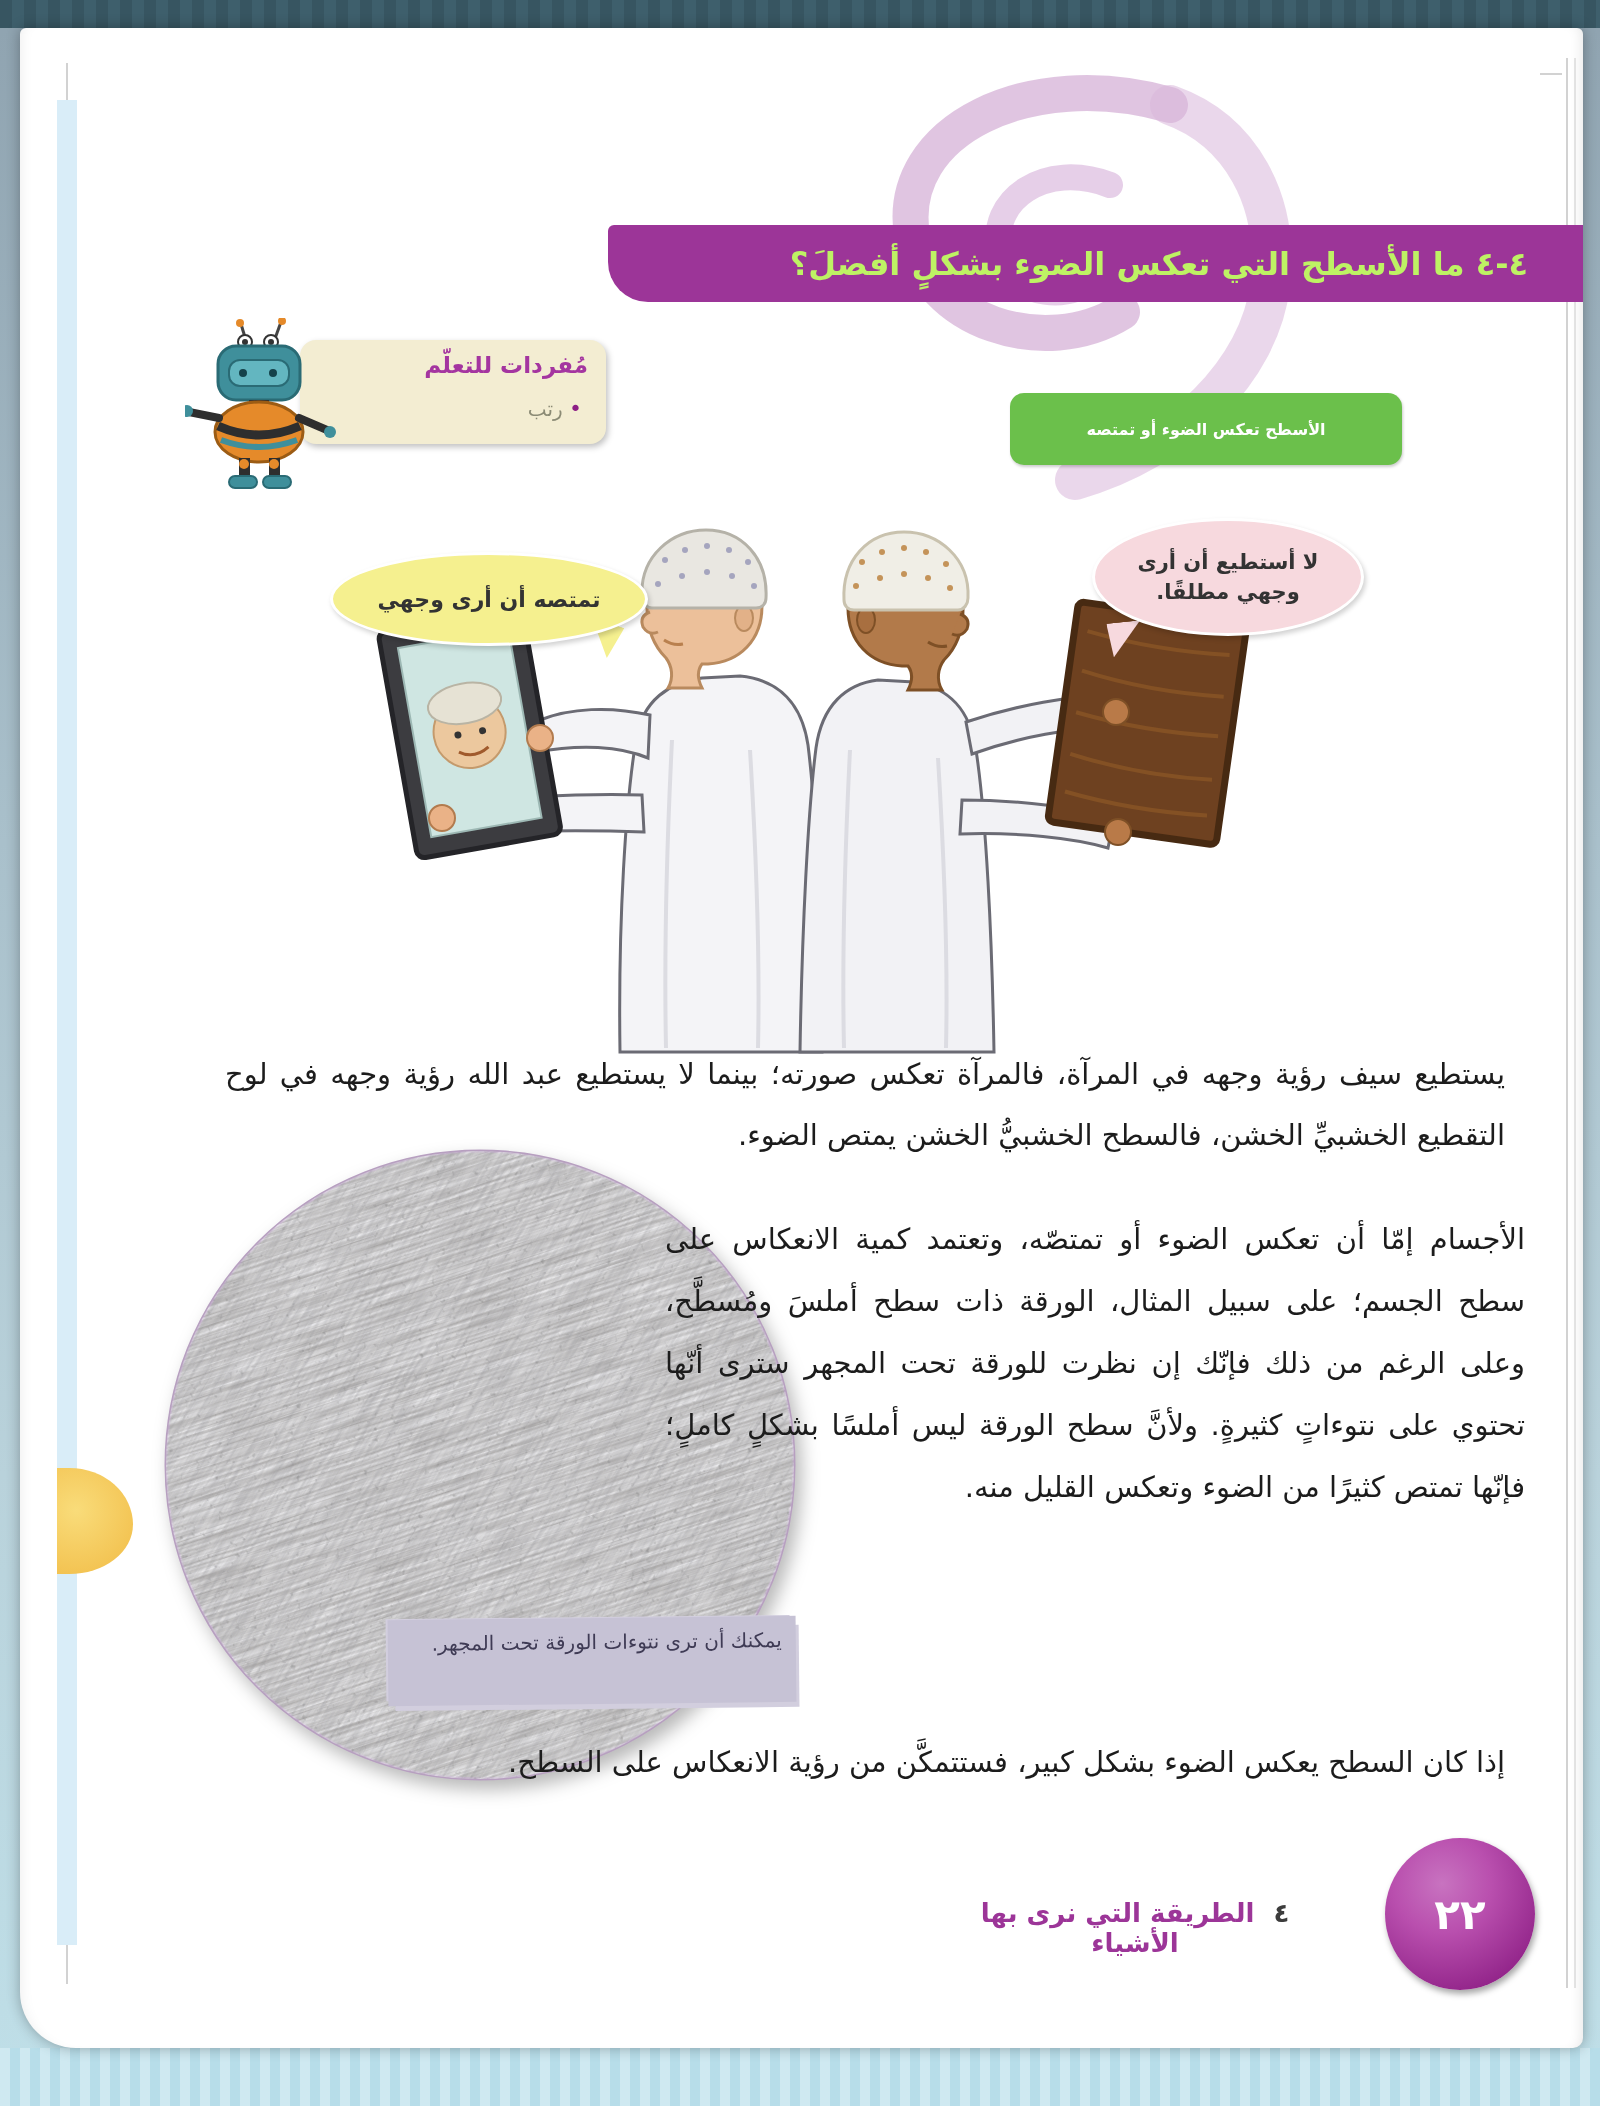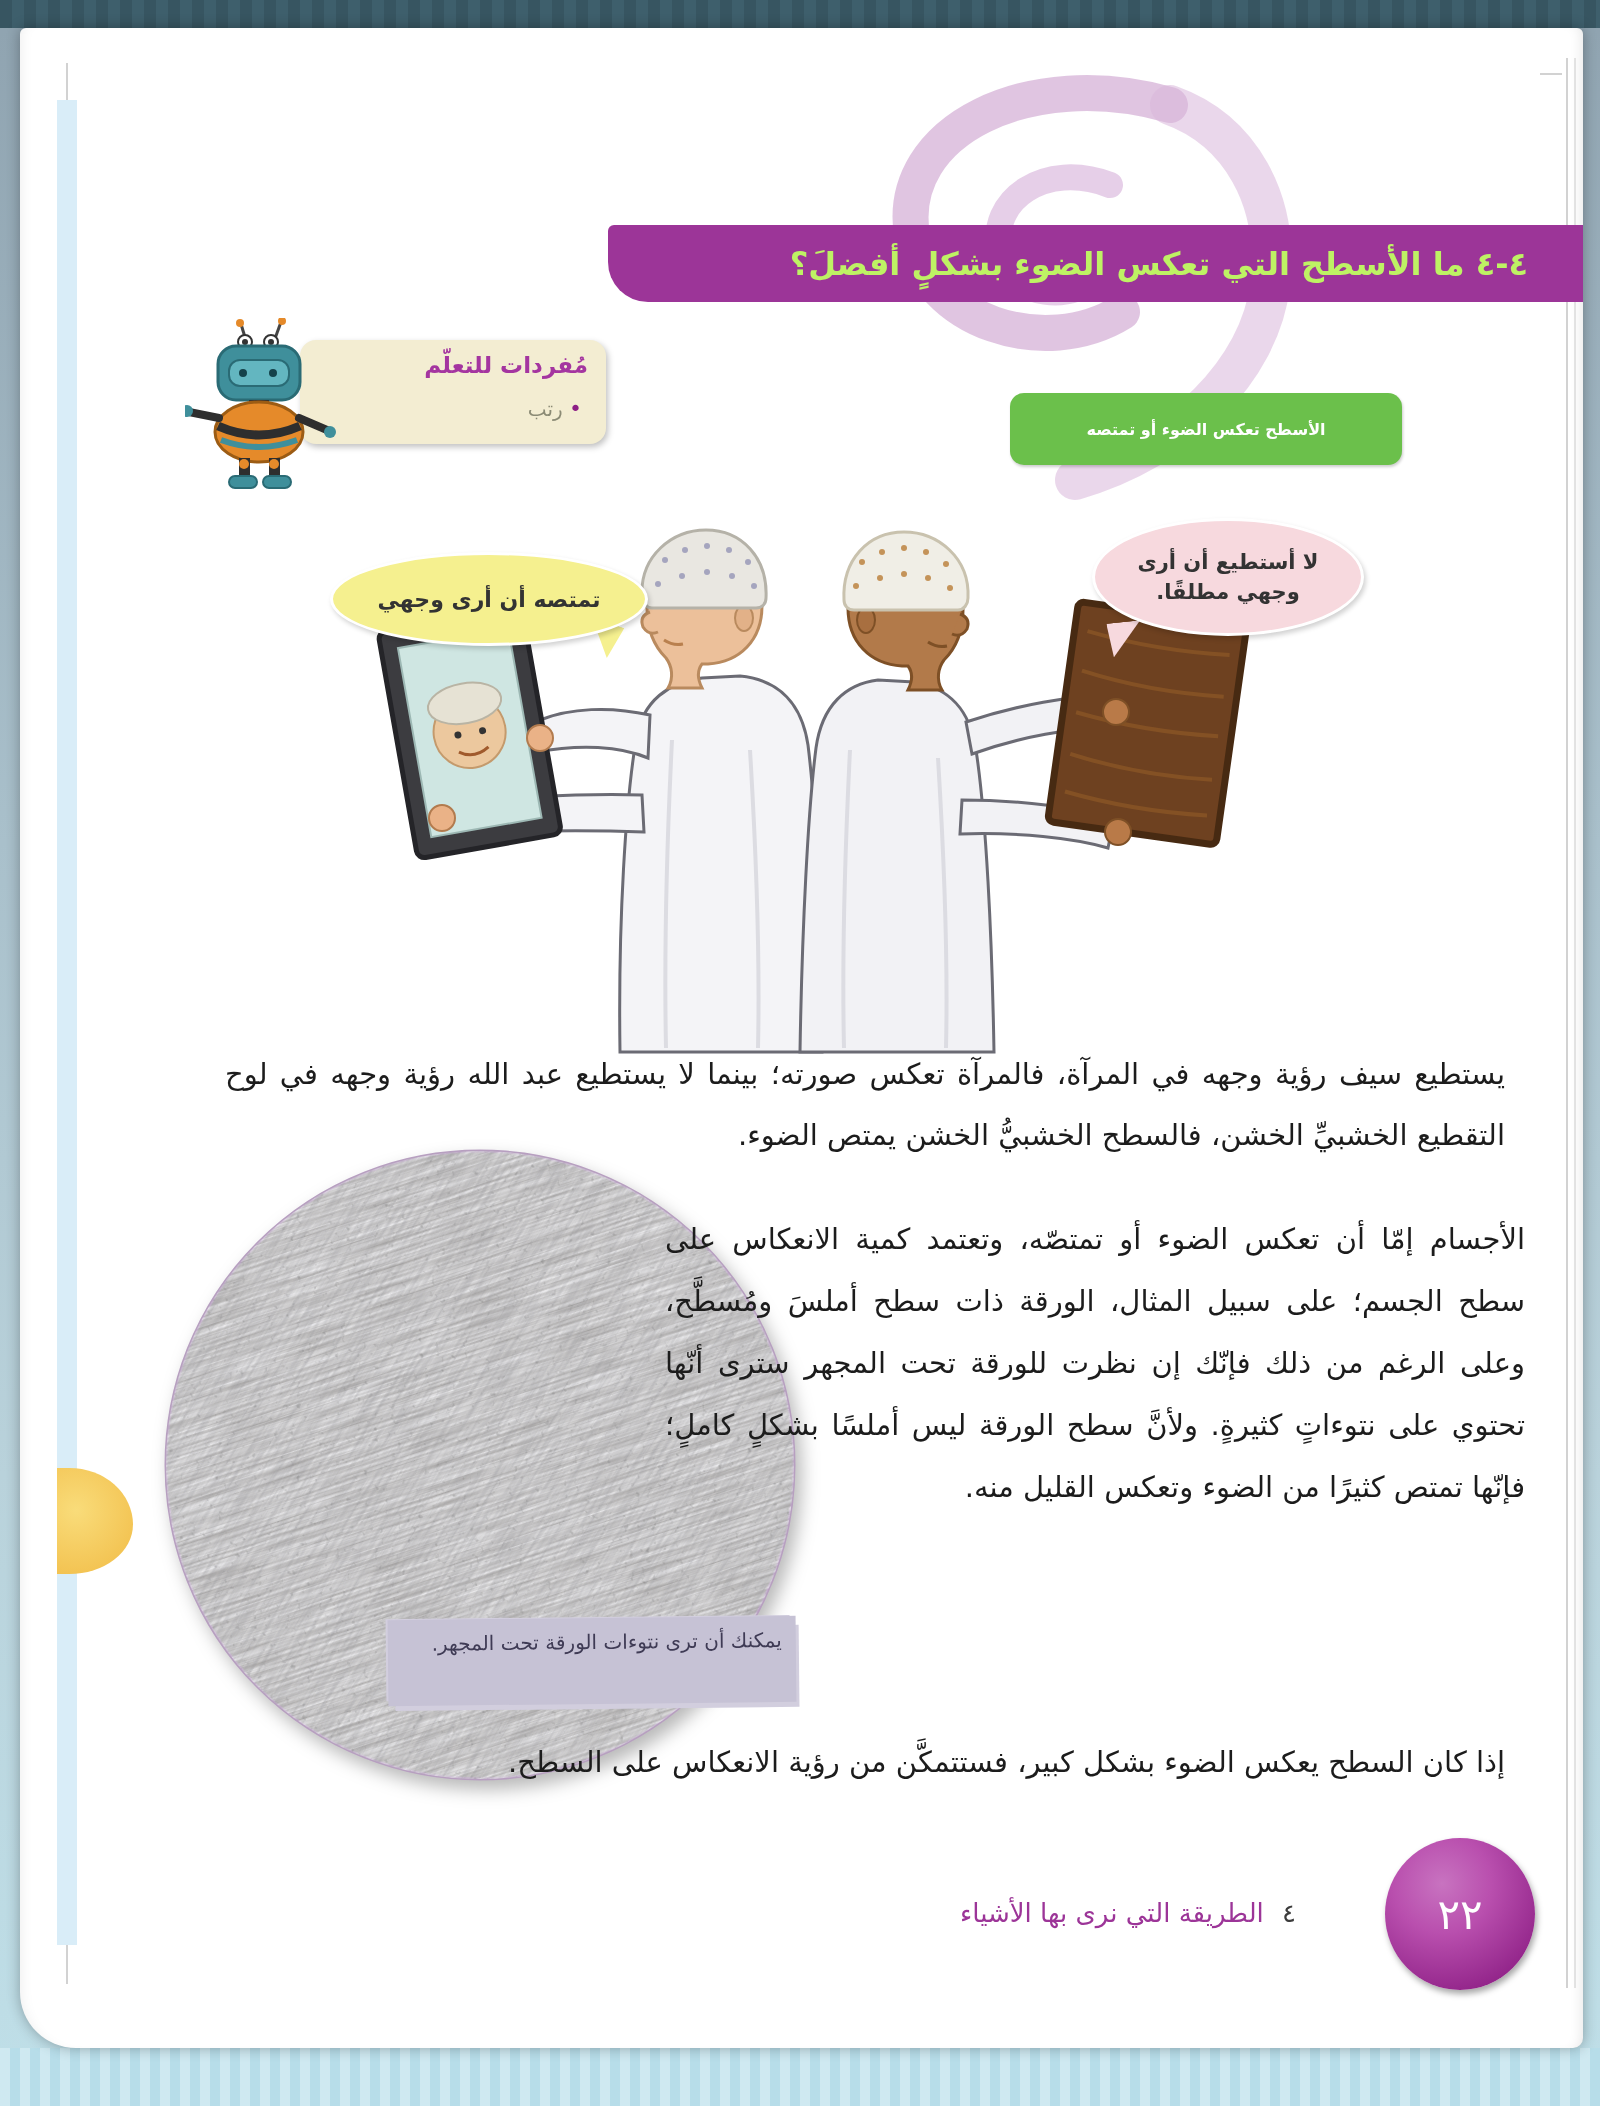--- a/index.html
+++ b/index.html
@@ -54,28 +54,28 @@
     text-align:center;z-index:6;box-shadow:2px 3px 5px rgba(0,0,0,.18);border:3px solid #ffffff;}
   .bubble span{color:#333;font-weight:bold;direction:rtl;}
   .bubble-yellow{left:330px;top:552px;width:312px;height:88px;background:#f5f08f;}
   .bubble-yellow span{font-size:22px;}
   .bubble-pink{left:1092px;top:518px;width:272px;height:118px;background:#f7d9de;padding:0 18px;box-sizing:border-box;}
   .bubble-pink span{font-size:21px;line-height:30px;}
   .tail{width:34px;height:34px;z-index:5;}
   .tail-yellow{left:586px;top:622px;background:#f5f08f;clip-path:polygon(0 0,100% 0,78% 100%);transform:rotate(18deg);}
   .tail-pink{left:1108px;top:622px;background:#f7d9de;clip-path:polygon(0 0,100% 0,12% 100%);transform:rotate(-6deg);}
   
-  .footer-label{left:960px;top:1898px;width:350px;text-align:left;direction:rtl;font-size:26px;font-weight:normal;}
+  .footer-label{left:960px;top:1898px;width:350px;text-align:center;direction:rtl;font-size:26px;font-weight:bold;}
   .footer-label .num{color:#3c3c3c;margin-left:10px;}
   .footer-label .ttl{color:#9c3598;}
   .page-circle{left:1385px;top:1838px;width:150px;height:152px;border-radius:50%;
     background:radial-gradient(circle at 38% 30%,#c873c0 0%,#b94fae 35%,#8d1f85 85%);
     display:flex;align-items:center;justify-content:center;z-index:7;
     box-shadow:2px 4px 6px rgba(0,0,0,.35);}
-  .page-circle span{color:#fff;font-size:42px;font-weight:normal;}
+  .page-circle span{color:#fff;font-size:42px;font-weight:bold;}
   svg{display:block;}
 </style>
 </head>
 <body>
 
 <div class="abs top-bar"></div>
 <div class="abs bottom-bar"></div>
 
 <div class="abs page"></div>
 

